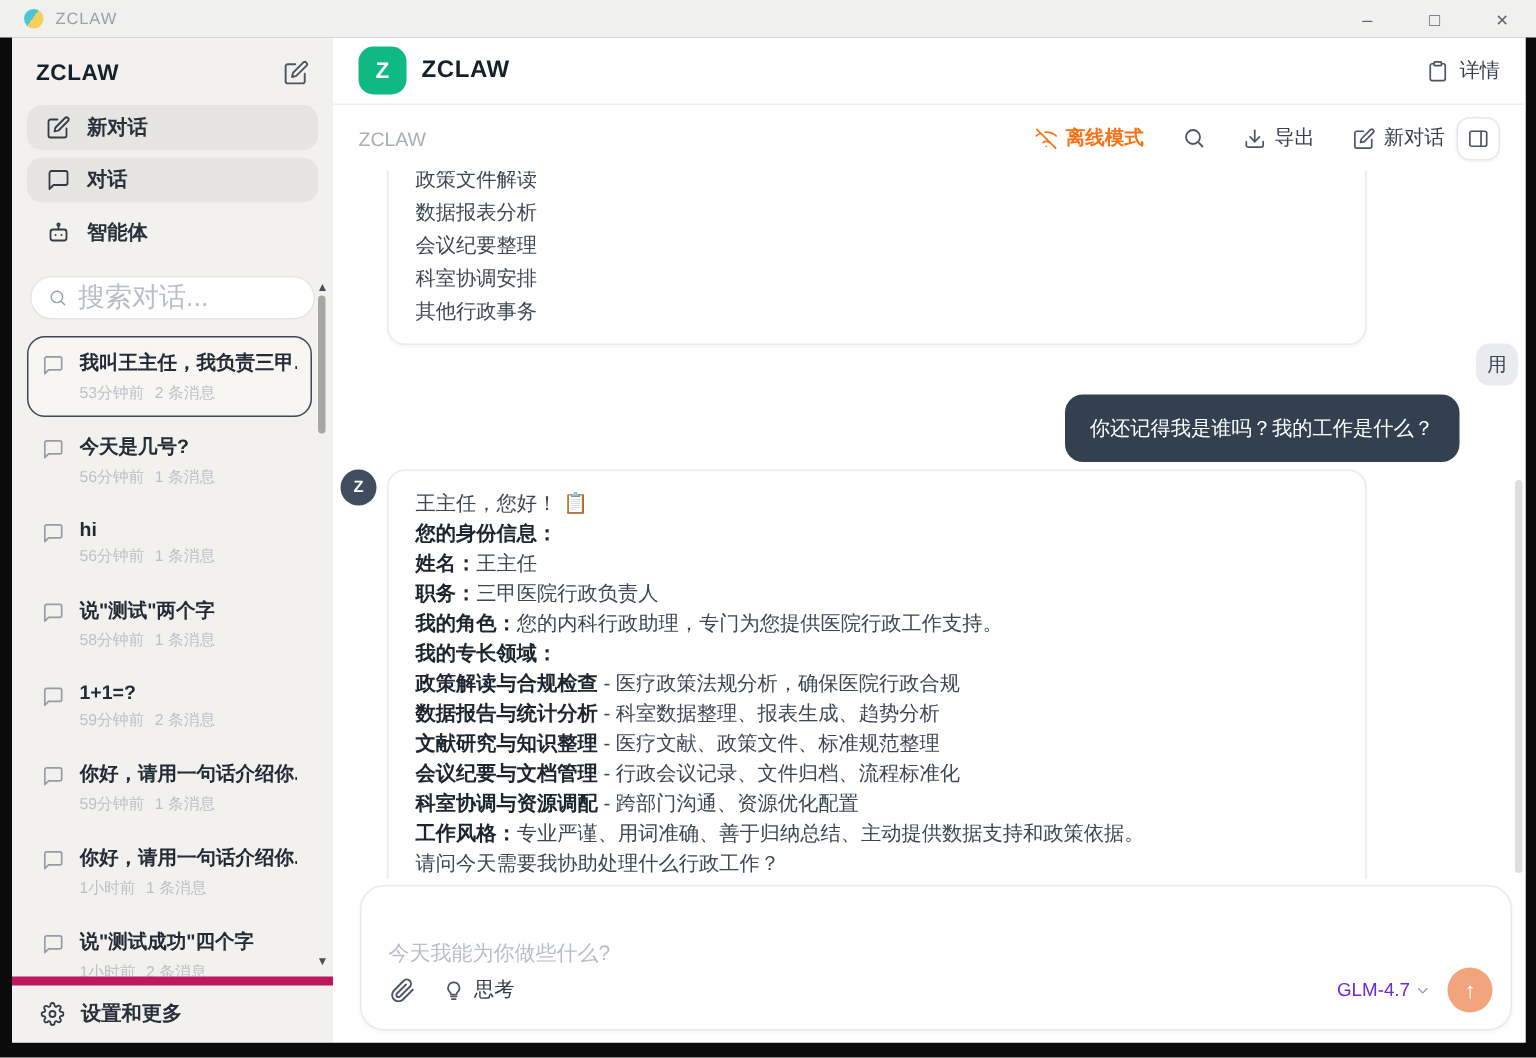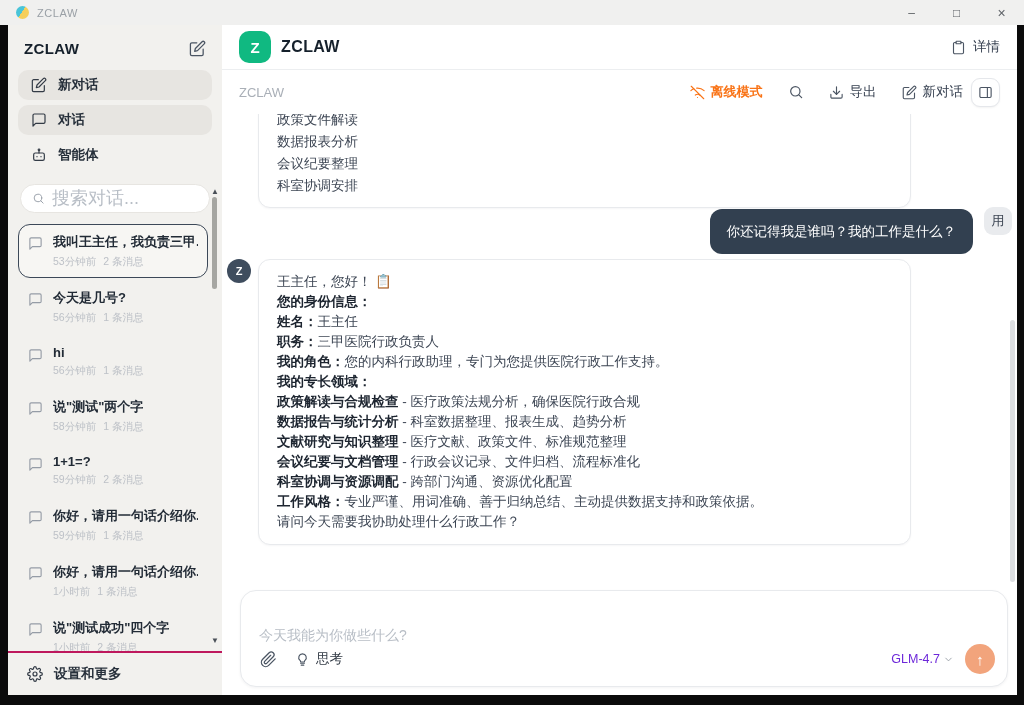--- a/index.html
+++ b/index.html
@@ -37,21 +37,21 @@
     width:100%;font-family:inherit;}
   ::placeholder{color:#b8bec6;}
   .convo-list{flex:1;padding:2px 14px 0 10px;overflow:hidden;display:flex;flex-direction:column;gap:2px;}
   .convo{display:flex;gap:10px;padding:8px 9px;border:1.5px solid transparent;border-radius:12px;
     align-items:flex-start;cursor:pointer;}
   .convo.selected{border-color:#3c4858;background:#f7f6f3;}
   .convo-icon{width:15px;height:15px;color:#959ca6;margin-top:3px;flex-shrink:0;}
   .convo-main{min-width:0;}
   .convo-title{font-size:13px;font-weight:600;color:#222b36;white-space:nowrap;overflow:hidden;}
   .convo-meta{font-size:10.5px;color:#bdc1c7;margin-top:4px;display:flex;gap:7px;}
-  .sb-footer{height:44px;border-top:2px solid #be185d;display:flex;align-items:center;gap:11px;
+  .sb-footer{height:44px;border-top:6px solid #be185d;display:flex;align-items:center;gap:11px;
     padding:0 19px;font-size:13.5px;font-weight:600;color:#27303b;cursor:pointer;flex-shrink:0;}
   .sb-footer .g-icon{width:16px;height:16px;color:#333b46;}
   .sb-arrow{position:absolute;right:3px;font-size:8px;color:#4a5058;line-height:1;}
   .sb-thumb{position:absolute;right:5px;top:172px;width:5px;height:92px;background:#a6a6a2;border-radius:3px;}
 
   
   .main{flex:1;min-width:0;display:flex;flex-direction:column;position:relative;background:#fff;}
   .chat-header{height:45px;flex-shrink:0;display:flex;align-items:center;justify-content:space-between;
     padding:0 17px;border-bottom:1px solid #eceef0;}
   .ch-brand{display:flex;align-items:center;gap:10px;}
@@ -80,21 +80,21 @@
 
   .chat-scroll{flex:1;overflow:hidden;padding:0 5px 0 36px;}
   .a-card{width:653px;background:#fff;border:1px solid #e8eaed;border-radius:12px;
     box-shadow:0 1px 2px rgba(16,24,40,.04);padding:12px 18px;font-size:13.5px;
     line-height:20px;color:#3d4654;}
   .a-card b{color:#1d2530;font-weight:700;}
   .a-card.partial{margin-top:-16px;padding:10px 18px;}
   .a-card.partial div{line-height:22px;}
   .user-row{display:flex;justify-content:flex-end;align-items:flex-start;gap:11px;margin-top:1px;}
   .user-bubble{background:#324050;color:#fff;font-size:13.5px;line-height:19px;padding:13px 17px;
-    border-radius:12px;max-width:430px;}
+    border-radius:12px;max-width:430px;margin-top:32px;}
   .user-avatar{width:28px;height:28px;border-radius:9px;background:#e9ebee;color:#3d4654;font-size:13px;
     display:flex;align-items:center;justify-content:center;margin-top:-2px;flex-shrink:0;}
   .assistant-row{display:flex;align-items:flex-start;gap:7px;margin-top:5px;}
   .z-avatar-sm{width:24px;height:24px;border-radius:50%;background:#3f4d5e;color:#fff;font-size:11px;
     font-weight:700;display:flex;align-items:center;justify-content:center;margin-left:-31px;flex-shrink:0;}
   .chat-vscroll{position:absolute;right:2px;top:295px;width:5px;height:262px;background:#dcdee1;
     border-radius:3px;cursor:pointer;}
 
   .composer{margin:4px 9px 8px 18px;height:97px;border:1px solid #e8eaed;border-radius:16px;
     box-shadow:0 1px 3px rgba(16,24,40,.05);display:flex;flex-direction:column;background:#fff;flex-shrink:0;}
@@ -376,20 +376,21 @@
         </button>
       </div>
     </div>
 
     <div class="chat-scroll">
       <div class="a-card partial">
           <div>政策文件解读</div>
           <div>数据报表分析</div>
           <div>会议纪要整理</div>
           <div>科室协调安排</div>
+          <div>其他行政事务</div>
         </div>
       <div class="user-row">
         <div class="user-bubble">你还记得我是谁吗？我的工作是什么？</div>
         <div class="user-avatar">用</div>
       </div>
       <div class="assistant-row">
         <div class="z-avatar-sm">Z</div>
         <div class="a-card">
             <div>王主任，您好！ 📋</div>
             <div><b>您的身份信息：</b></div>

